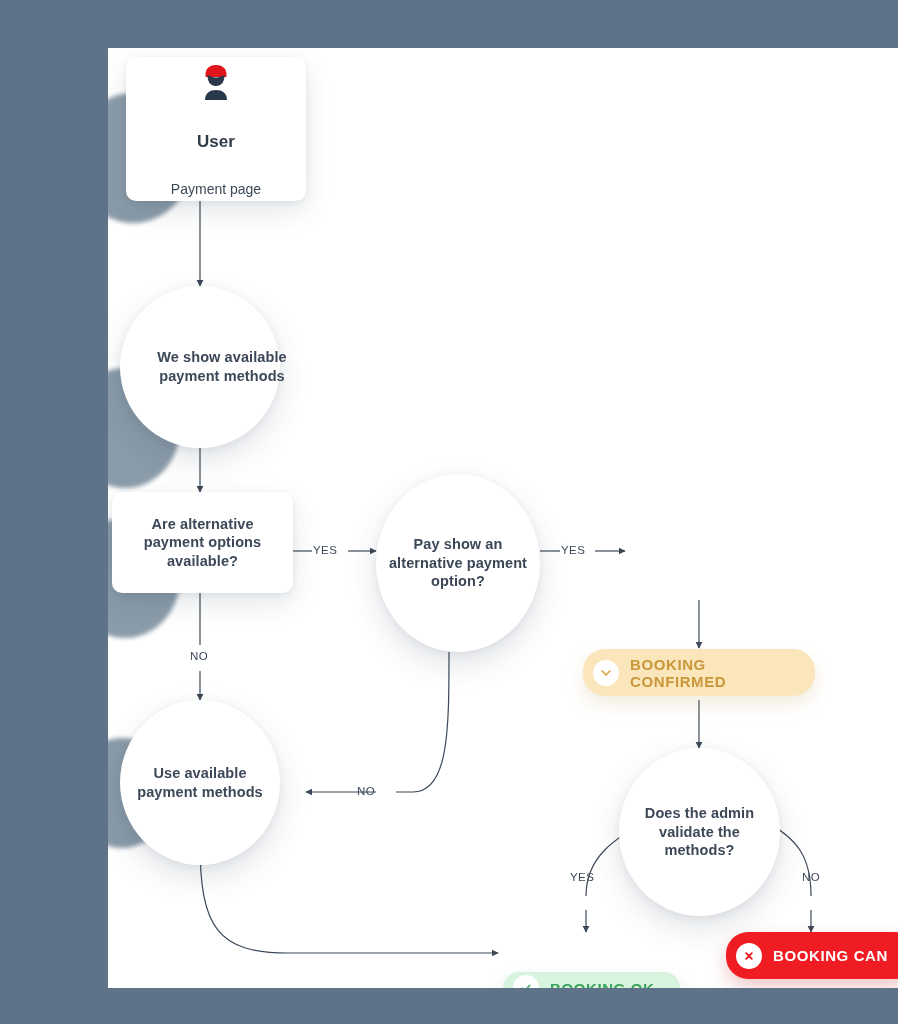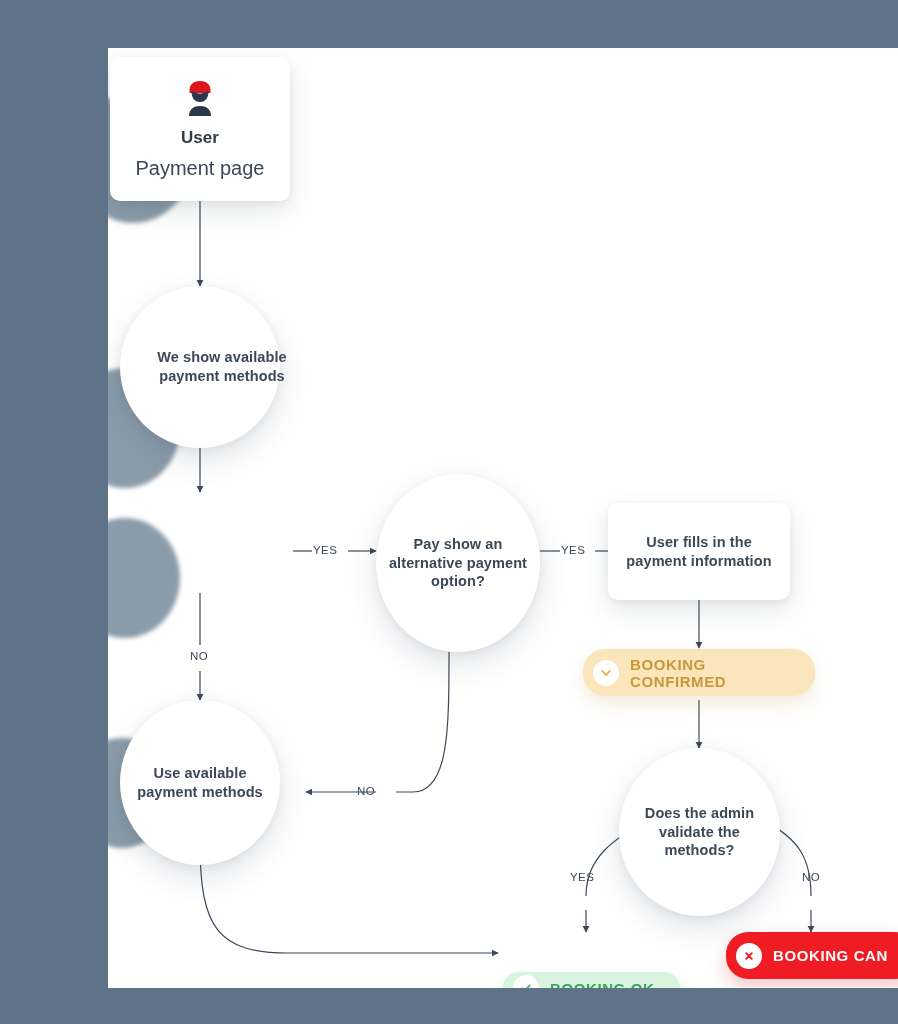--- a/index.html
+++ b/index.html
@@ -61,21 +61,21 @@
     line-height: 1.28;
     letter-spacing: 0.1px;
   }
   .user-title {
     font-size: 17px;
     font-weight: bold;
     color: #2f3b49;
     margin-top: 10px;
   }
   .user-sub {
-    font-size: 20px;
+    font-size: 14px;
     font-weight: normal;
     color: #3c4858;
     margin-top: 9px;
   }
   .user-icon {
     width: 42px;
     height: 40px;
     display: block;
   }
   
@@ -182,44 +182,44 @@
         <path d="M591,652 L591,700" marker-end="url(#arrow)"></path>
 
         <path d="M545,770 C505,790 478,810 478,848"></path>
         <path d="M478,862 L478,884" marker-end="url(#arrow)"></path>
 
         <path d="M651,770 C691,790 703,810 703,848"></path>
         <path d="M703,862 L703,884" marker-end="url(#arrow)"></path>
       </g>
     </svg>
 
-    <div class="node rect" style="left:2px; top:9px; width:180px; height:144px;">
+    <div class="node rect" style="left:18px; top:9px; width:180px; height:144px;gap:20px;">
       <span>
         <svg class="user-icon" viewBox="0 0 42 40" aria-hidden="true">
           <path d="M21 3 C13.5 3 10.5 7.5 10.5 12.5 L10.5 15 L31.5 15 L31.5 12.5 C31.5 7.5 28.5 3 21 3 Z" fill="#e0151b"></path>
           <path d="M12.5 13 C12.5 20 15.5 24 21 24 C26.5 24 29.5 20 29.5 13 C29.5 13 25 15.5 21 15.5 C17 15.5 12.5 13 12.5 13 Z" fill="#29384a"></path>
           <path d="M10 38 C10 31 15 28 21 28 C27 28 32 31 32 38 Z" fill="#29384a"></path>
         </svg>
       </span>
       <div class="user-title">User</div>
       <div class="user-sub">Payment page</div>
     </div>
 
     <div class="node circle" style="left:12px; top:238px; width:160px; height:162px;">
       <div class="node-text" style="width:140px;margin-left:44px;">We show available payment methods</div>
     </div>
 
+    <div class="node rect" style="left:4px; top:444px; width:181px; height:101px;">
+      <div class="node-text" style="width:150px;">Are alternative payment options available?</div>
+    </div>
 
     <div class="node circle" style="left:268px; top:426px; width:164px; height:178px;">
       <div class="node-text" style="width:142px;">Pay show an alternative payment option?</div>
     </div>
 
-    <div class="node rect" style="left:500px; top:455px; width:182px; height:97px;">
-      <div class="node-text" style="width:152px;">User fills in the payment information</div>
-    </div>
 
     <div class="node circle" style="left:12px; top:652px; width:160px; height:165px;">
       <div class="node-text" style="width:140px;">Use available payment methods</div>
     </div>
 
     <div class="node circle" style="left:511px; top:700px; width:161px; height:168px;">
       <div class="node-text" style="width:120px;">Does the admin validate the methods?</div>
     </div>
 
     <div class="pill pill-confirmed" style="left:475px; top:601px; width:232px; height:47px;">

